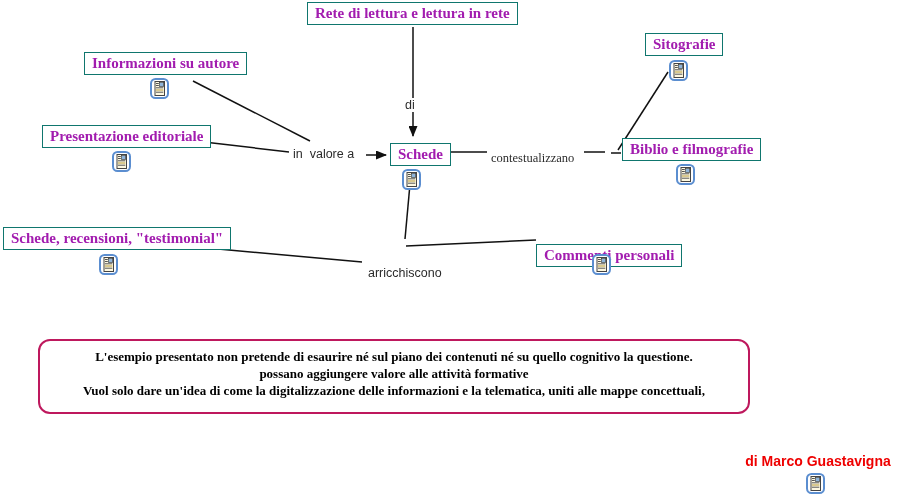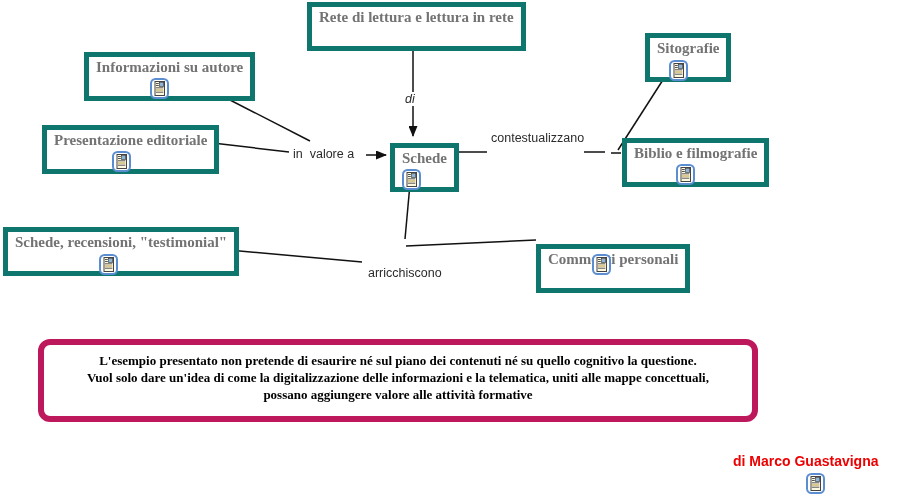--- a/index.html
+++ b/index.html
@@ -5,51 +5,51 @@
   html,body{margin:0;padding:0;background:#ffffff;}
   .canvas{
     position:relative;width:902px;height:497px;overflow:hidden;
     background:#ffffff;
     font-family:"Liberation Serif","DejaVu Serif",serif;
   }
   svg.wires{position:absolute;left:0;top:0;width:902px;height:497px;}
   .node{
     position:absolute;
     background:#ffffff;
-    border:5px solid #0f766e;
-    padding:1px 7px 20px 7px;
+    border:1px solid #0f766e;
+    padding:1px 7px 2px 7px;
     font-weight:bold;
     font-size:15px;
     line-height:18px;
-    color:#737373;
+    color:#a21caf;
     white-space:nowrap;
     text-align:center;
   }
   .link-label{
     position:absolute;
     background:#ffffff;
     font-family:"Liberation Sans","DejaVu Sans",sans-serif;
     font-size:12.5px;
     color:#2b2b2b;
     white-space:pre;
     padding:0 3px;
   }
   .res-icon{position:absolute;width:19px;height:21px;cursor:pointer;}
   .note{
     position:absolute;left:38px;top:339px;width:708px;height:64px;
-    border:6px solid #be185d;border-radius:12px;
+    border:2px solid #be185d;border-radius:12px;
     background:#ffffff;
     padding-top:7px;
     text-align:center;
     font-weight:bold;font-size:13px;line-height:17px;color:#000000;
   }
   .note div{white-space:nowrap;}
   .credit{
     position:absolute;left:733px;top:453px;width:170px;
-    text-align:left;
+    text-align:center;
     font-family:"Liberation Sans","DejaVu Sans",sans-serif;
     font-weight:bold;font-size:14px;color:#ee0000;
     white-space:nowrap;
   }
 </style>
 </head>
 <body>
 
 <div class="canvas">
 
@@ -86,23 +86,23 @@
 
   <div class="node" style="left:307px;top:2px;">Rete di lettura e lettura in rete</div>
   <div class="node" style="left:84px;top:52px;">Informazioni su autore</div>
   <div class="node" style="left:42px;top:125px;">Presentazione editoriale</div>
   <div class="node" style="left:390px;top:143px;">Schede</div>
   <div class="node" style="left:622px;top:138px;">Biblio e filmografie</div>
   <div class="node" style="left:645px;top:33px;">Sitografie</div>
   <div class="node" style="left:3px;top:227px;">Schede, recensioni, "testimonial"</div>
   <div class="node" style="left:536px;top:244px;">Commenti personali</div>
 
-  <span class="link-label" style="left:402px;top:92px;font-style:italic;">di</span>
+  <span class="link-label" style="left:402px;top:98px;">di</span>
   <span class="link-label" style="left:290px;top:147px;">in  valore a</span>
-  <span class="link-label" style="left:488px;top:131px;">contestualizzano</span>
+  <span class="link-label" style="left:488px;top:151px;font-family:Liberation Serif, serif;">contestualizzano</span>
   <span class="link-label" style="left:365px;top:258px;margin-top:8px;">arricchiscono</span>
 
   <svg class="res-icon" style="left:150px;top:78px;">
       <use href="#res-glyph"></use>
     </svg>
   <svg class="res-icon" style="left:112px;top:151px;">
       <use href="#res-glyph"></use>
     </svg>
   <svg class="res-icon" style="left:402px;top:169px;">
       <use href="#res-glyph"></use>
@@ -115,22 +115,22 @@
     </svg>
   <svg class="res-icon" style="left:99px;top:254px;">
       <use href="#res-glyph"></use>
     </svg>
   <svg class="res-icon" style="left:592px;top:254px;">
       <use href="#res-glyph"></use>
     </svg>
 
   <div class="note">
     <div>L'esempio presentato non pretende di esaurire né sul piano dei contenuti né su quello cognitivo la questione.</div>
+    <div>possano aggiungere valore alle attività formative</div>
     <div>Vuol solo dare un'idea di come la digitalizzazione delle informazioni e la telematica, uniti alle mappe concettuali,</div>
-    <div>possano aggiungere valore alle attività formative</div>
   </div>
 
   <div class="credit">di Marco Guastavigna</div>
   <svg class="res-icon" style="left:806px;top:473px;">
       <use href="#res-glyph"></use>
     </svg>
 
 </div>
 
 </body></html>

